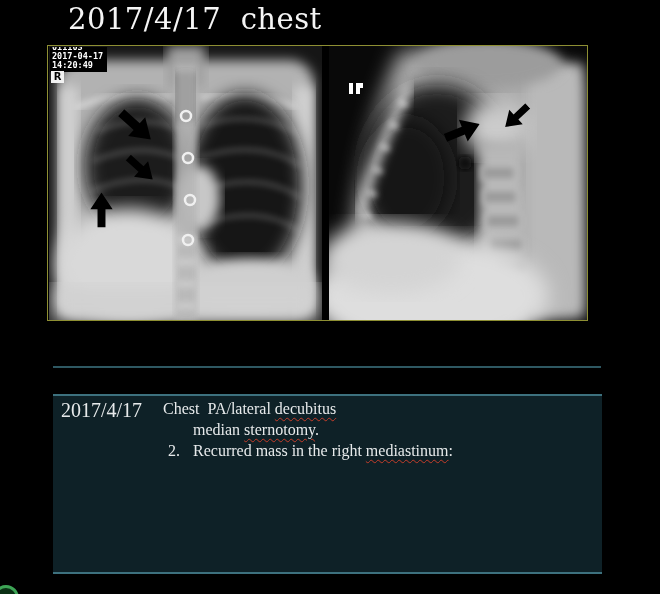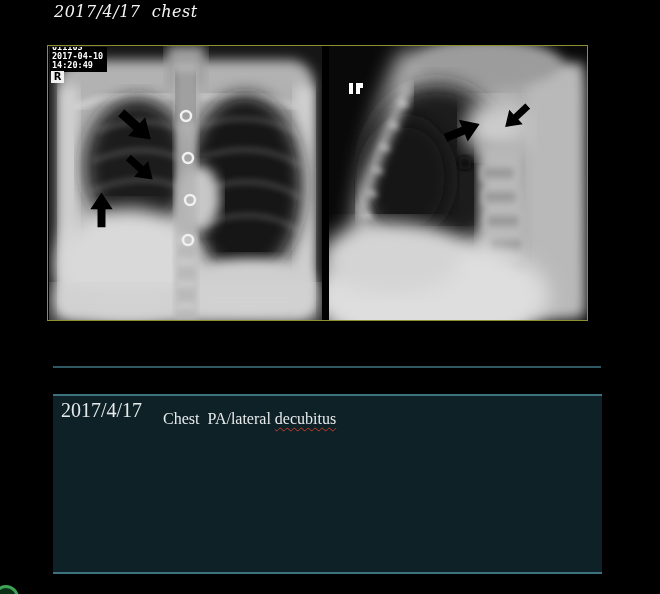--- a/index.html
+++ b/index.html
@@ -1,23 +1,23 @@
 <!DOCTYPE html>
 <html style="--arrow: #8cb43f; --panel-border: #8e8f33; --box-bg: #0e2127; --box-border: #3d717e; --divider: #2e5862; --spell: #c43c2a; --text: #e7eaeb;"><head>
 <meta charset="utf-8">
 <style>
   html,body{margin:0;padding:0;background:#000;}
   .slide{
     position:relative;width:660px;height:594px;background:#000;overflow:hidden;
     font-family:"Liberation Serif", serif;
   }
   .title{
-    position:absolute;left:54px;top:2px;
-    font-family:"DejaVu Serif", serif;font-size:16px;color:#f5f5f5;
-    white-space:pre;letter-spacing:.5px;font-style:italic;
+    position:absolute;left:68px;top:2px;
+    font-family:"DejaVu Serif", serif;font-size:29px;color:#f5f5f5;
+    white-space:pre;letter-spacing:.5px;
   }
   
   .panel{
     position:absolute;left:47px;top:45px;width:539px;height:274px;
     border:1px solid var(--panel-border,#8e8f33);background:#000;
   }
   .xray{position:absolute;top:0;height:274px;overflow:hidden;background:#ec4899;}
   .xray.pa{left:1px;width:273px;}
   .xray.lat{left:281px;width:258px;}
   .xray svg.art{position:absolute;left:0;top:0;}
@@ -52,21 +52,21 @@
     position:absolute;left:53px;top:394px;width:549px;height:180px;box-sizing:border-box;
     background:var(--box-bg,#0e2127);
     border-top:2px solid var(--box-border,#3d717e);
     border-bottom:2px solid var(--box-border,#3d717e);
   }
   .fdate{
     position:absolute;left:8px;top:3px;font-size:20px;color:var(--text,#e7eaeb);
     white-space:pre;
   }
   .fcontent{
-    position:absolute;left:110px;top:13px;width:432px;
+    position:absolute;left:110px;top:3px;width:432px;
     font-size:16px;line-height:20.8px;color:var(--text,#e7eaeb);
   }
   .frow{white-space:pre;}
   .frow.cont{padding-left:30px;}
   .frow .num{display:inline-block;width:25px;padding-left:5px;box-sizing:content-box;}
   .sp{
     text-decoration-line:underline;text-decoration-style:wavy;
     text-decoration-color:var(--spell,#c43c2a);text-decoration-thickness:1px;
     text-underline-offset:3px;
   }
@@ -148,21 +148,21 @@
           <circle cx="137" cy="70" r="5"></circle>
           <circle cx="139" cy="112" r="5"></circle>
           <circle cx="141" cy="154" r="5"></circle>
           <circle cx="139" cy="194" r="5"></circle>
         </g>
       </svg>
       <div class="dicom">
         <div class="clip">
             <span>011103</span>
           </div>
-        <div>2017-04-10</div>
+        <div>2017-04-17</div>
         <div>14:20:49</div>
       </div>
       <div class="marker-r">R</div>
     </div>
 
     <div class="xray lat">
       <svg class="art" width="258" height="274" viewBox="0 0 258 274">
         <defs>
           <filter id="c3">
               <feGaussianBlur stdDeviation="3"></feGaussianBlur>
@@ -233,18 +233,20 @@
         <use href="#arrow-shape"></use>
       </svg>
   </div>
 
   <div class="divider"></div>
 
   <div class="findings-box">
     <div class="fdate">2017/4/17</div>
     <div class="fcontent" id="findings-rows">
         <div class="frow"><span>Chest  PA/lateral </span><span class="sp">decubitus</span></div>
+        <div class="frow cont"><span>median </span><span class="sp">sternotomy</span><span>.</span></div>
+        <div class="frow"><span class="num">2.</span><span>Recurred mass in the right </span><span class="sp">mediastinum</span><span>:</span></div>
       </div>
   </div>
 
   <div class="corner-icon"></div>
 
 </div>
 
 </body></html>

